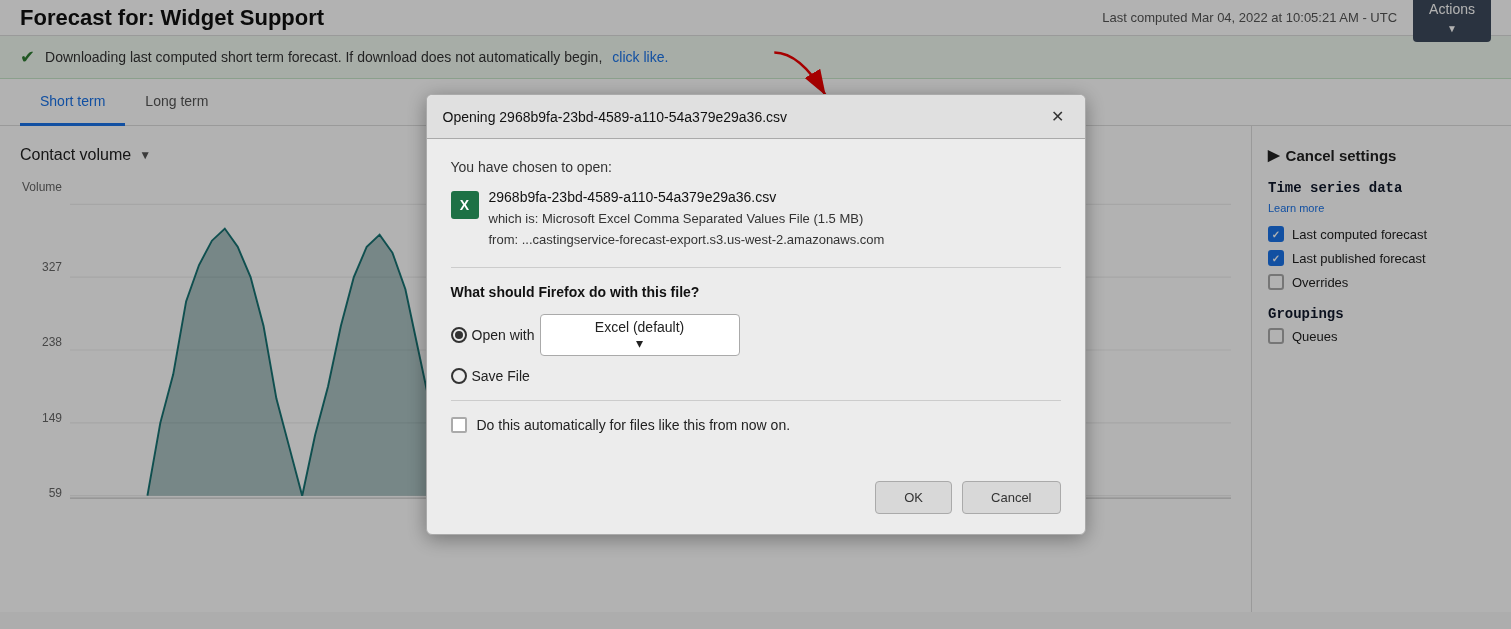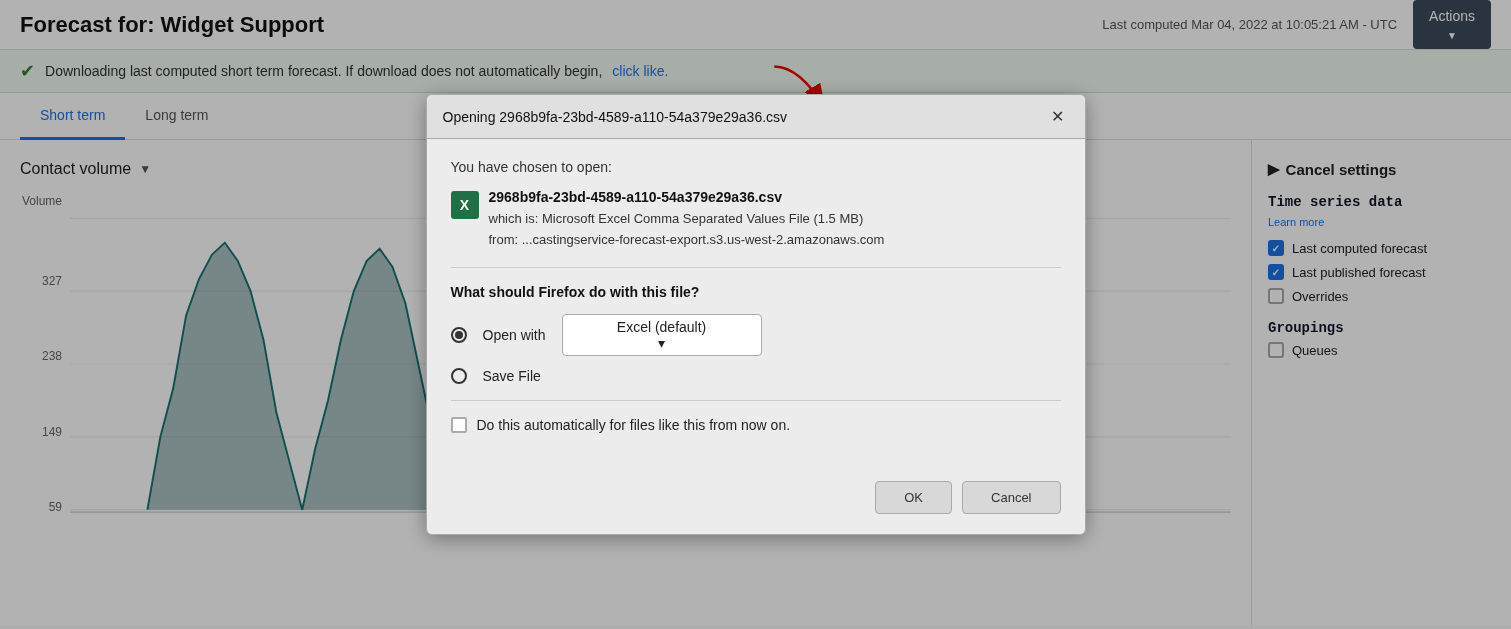--- a/index.html
+++ b/index.html
@@ -14,21 +14,21 @@
     }
 
     
     .header {
       background: #fff;
       border-bottom: 1px solid #ddd;
       padding: 10px 20px;
       display: flex;
       align-items: center;
       justify-content: space-between;
-      height: 50px;
+      height: 36px;
     }
     .header-title {
       font-size: 22px;
       font-weight: 600;
       color: #111;
     }
     .header-right {
       display: flex;
       align-items: center;
       gap: 16px;
@@ -298,21 +298,21 @@
       font-size: 14px;
       font-weight: bold;
       flex-shrink: 0;
       margin-top: 2px;
     }
     .file-details {
       flex: 1;
     }
     .file-name {
       font-size: 14px;
-      font-weight: 700;
+      font-weight: 400;
       color: #111;
       margin-bottom: 4px;
     }
     .file-meta {
       font-size: 13px;
       color: #333;
       line-height: 1.6;
     }
     .modal-divider {
       border: none;
@@ -321,21 +321,21 @@
     }
     .modal-question {
       font-size: 14px;
       font-weight: 700;
       color: #111;
       margin-bottom: 14px;
     }
     .radio-row {
       display: flex;
       align-items: center;
-      gap: 16px;
+      gap: 5px;
       margin-bottom: 12px;
       font-size: 14px;
     }
     .radio-input {
       width: 16px;
       height: 16px;
       border: 2px solid #333;
       border-radius: 50%;
       display: flex;
       align-items: center;

